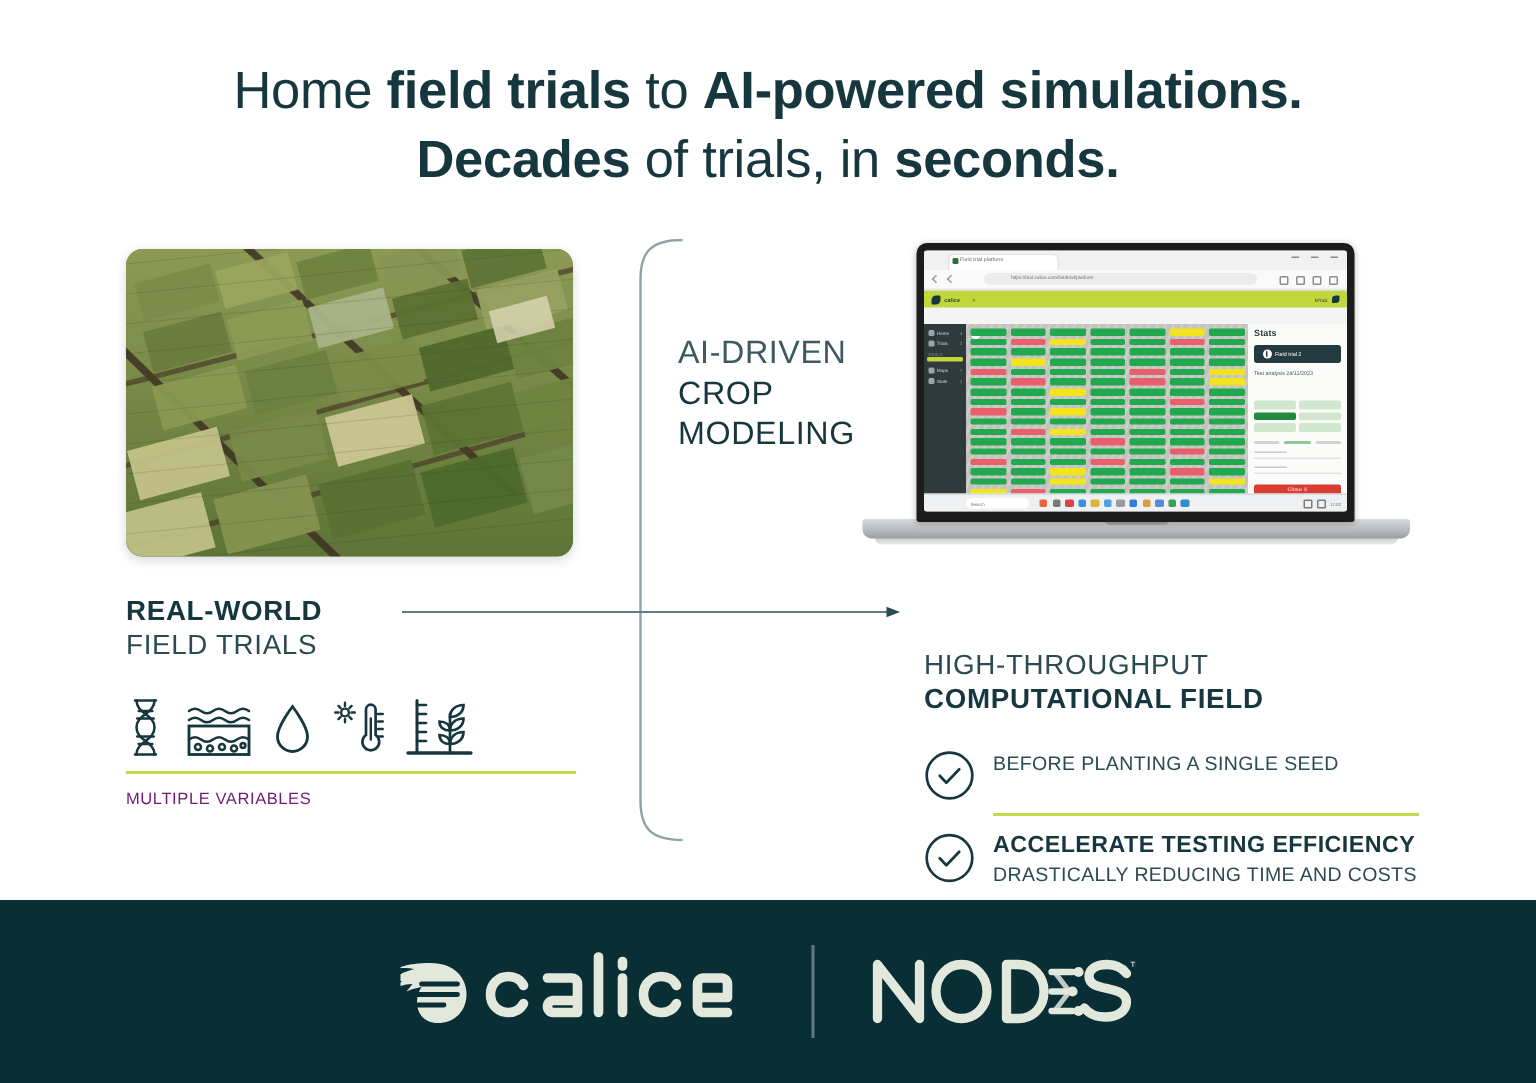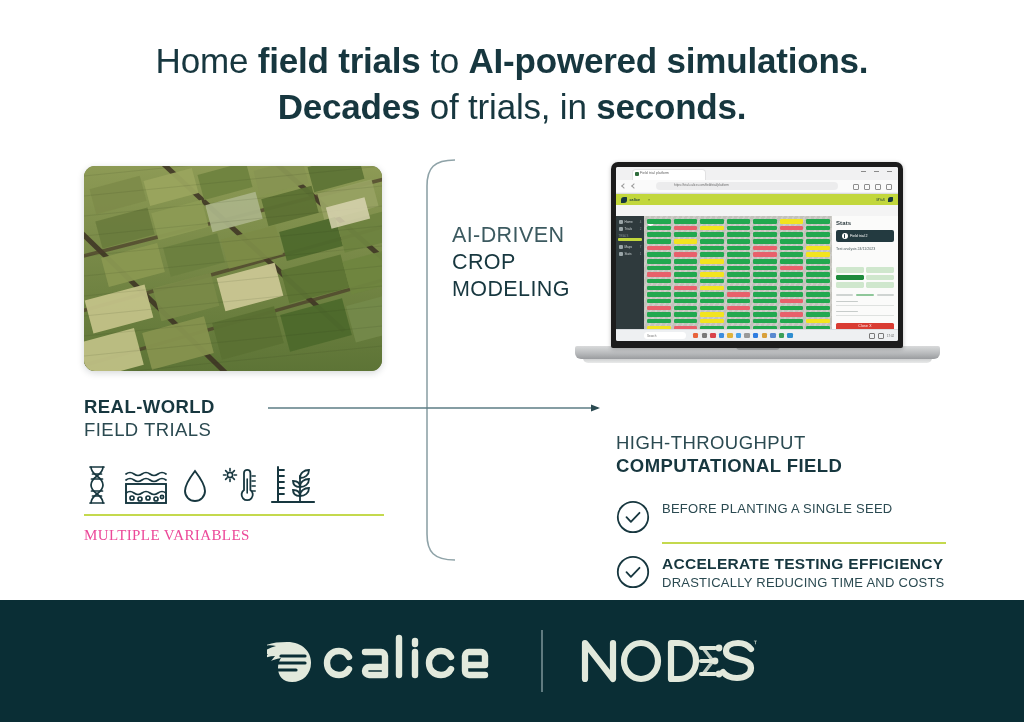--- a/index.html
+++ b/index.html
@@ -186,21 +186,21 @@
   .lbl .t1{display:block;font-size:18.5px;font-weight:700;color:#17373f;}
   .lbl .t2{display:block;font-size:18.5px;font-weight:400;color:#2b4a51;}
   .lbl.rev .t1{font-weight:400;color:#2b4a51;}
   .lbl.rev .t2{font-weight:700;color:#17373f;}
 
   .icons{display:flex;align-items:flex-end;gap:14px;margin-top:22px;height:42px;}
   .icons svg{display:block;}
 
   .rule{height:1.6px;background:#c4d94e;margin-top:9px;width:300px;}
   .ruleR{height:1.6px;background:#c4d94e;margin:8px 0 8px 46px;width:284px;}
-  .capt{margin-top:11px;font-size:15px;color:#ec4899;letter-spacing:.4px;font-family:Liberation Serif, serif;}
+  .capt{margin-top:11px;font-size:11px;color:#701a75;letter-spacing:.4px;}
 
   .bullet{display:flex;align-items:flex-start;gap:12px;margin-top:22px;}
   .bullet .check{flex:0 0 34px;height:34px;margin-top:1px;}
   .bullet .txt .h{display:block;font-size:15.5px;font-weight:700;color:#17373f;letter-spacing:.3px;line-height:1.25;}
   .bullet .txt .s{display:block;font-size:13px;font-weight:400;color:#2b4a51;letter-spacing:.25px;margin-top:2px;}
   .bullet2{margin-top:10px;}
 
   
   .footer{
     position:absolute;left:0;top:600px;width:1024px;height:122px;

